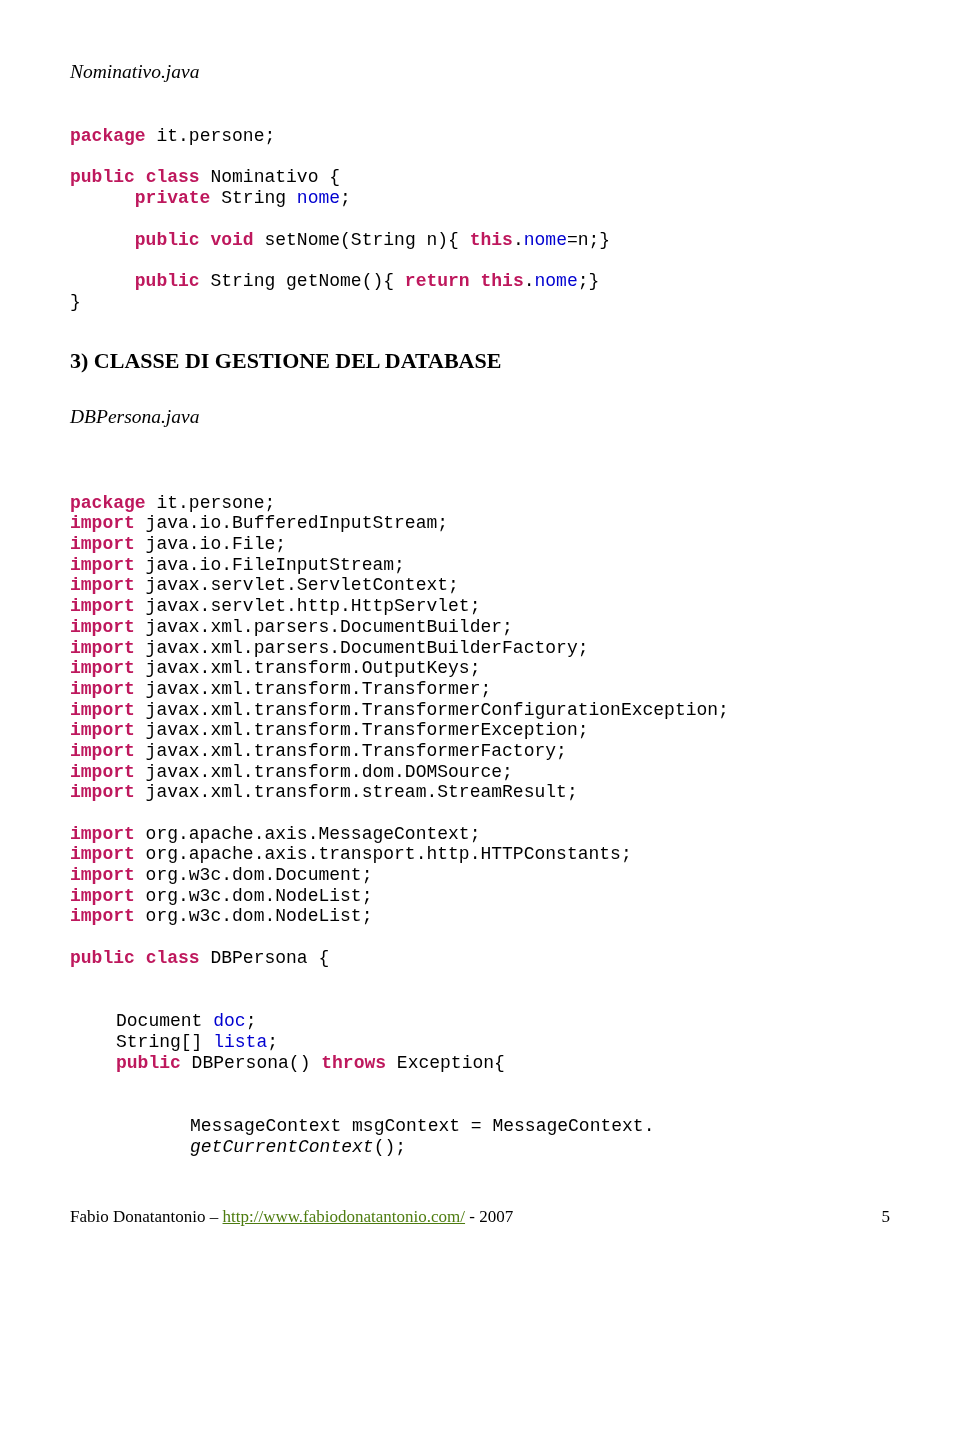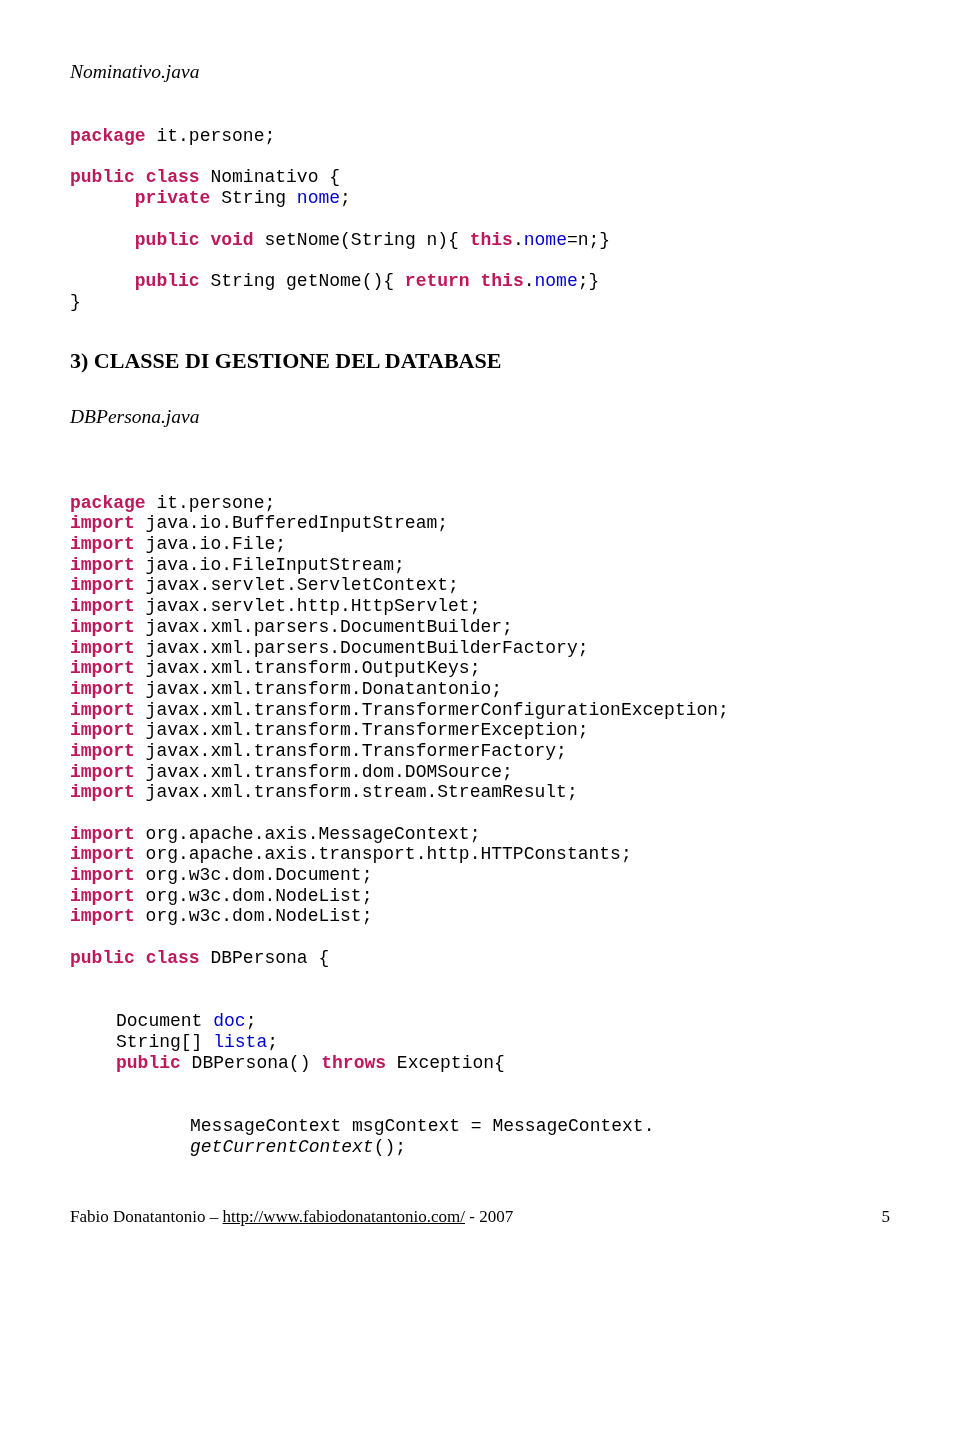--- a/index.html
+++ b/index.html
@@ -15,21 +15,21 @@
   }
   .italic { font-style: italic; }
   .bold { font-weight: bold; }
   .mono { font-family: "Courier New", Courier, monospace; font-size: 18px; line-height: 1.15; white-space: pre; }
   .maroon { color: #be185d; }
   .blue { color: #0000d0; }
   .section-title { font-size: 22px; margin-top: 36px; margin-bottom: 30px; }
   .gap { height: 22px; }
   .gap-lg { height: 44px; }
   .footer { margin-top: 50px; font-size: 17px; font-family: "Times New Roman", Times, serif; display: flex; justify-content: space-between; }
-  .footer a { color: #000000; text-decoration: underline; margin-top: 20px; }
+  .footer a { color: #4d7c0f; text-decoration: underline; margin-top: 20px; }
   .ml1 { margin-left: 46px; }
   .ml2 { margin-left: 120px; }
 </style>
 </head>
 <body>
 
 <div class="italic">Nominativo.java</div>
 
 <div class="gap"></div>
 
@@ -54,21 +54,21 @@
 <div class="mono">
 <span class="maroon bold">package</span><span> it.persone;</span>
 <span class="maroon bold">import</span><span> java.io.BufferedInputStream;</span>
 <span class="maroon bold">import</span><span> java.io.File;</span>
 <span class="maroon bold">import</span><span> java.io.FileInputStream;</span>
 <span class="maroon bold">import</span><span> javax.servlet.ServletContext;</span>
 <span class="maroon bold">import</span><span> javax.servlet.http.HttpServlet;</span>
 <span class="maroon bold">import</span><span> javax.xml.parsers.DocumentBuilder;</span>
 <span class="maroon bold">import</span><span> javax.xml.parsers.DocumentBuilderFactory;</span>
 <span class="maroon bold">import</span><span> javax.xml.transform.OutputKeys;</span>
-<span class="maroon bold">import</span><span> javax.xml.transform.Donatantonio;</span>
+<span class="maroon bold">import</span><span> javax.xml.transform.Transformer;</span>
 <span class="maroon bold">import</span><span> javax.xml.transform.TransformerConfigurationException;</span>
 <span class="maroon bold">import</span><span> javax.xml.transform.TransformerException;</span>
 <span class="maroon bold">import</span><span> javax.xml.transform.TransformerFactory;</span>
 <span class="maroon bold">import</span><span> javax.xml.transform.dom.DOMSource;</span>
 <span class="maroon bold">import</span><span> javax.xml.transform.stream.StreamResult;</span>
 
 <span class="maroon bold">import</span><span> org.apache.axis.MessageContext;</span>
 <span class="maroon bold">import</span><span> org.apache.axis.transport.http.HTTPConstants;</span>
 <span class="maroon bold">import</span><span> org.w3c.dom.Document;</span>
 <span class="maroon bold">import</span><span> org.w3c.dom.NodeList;</span>

